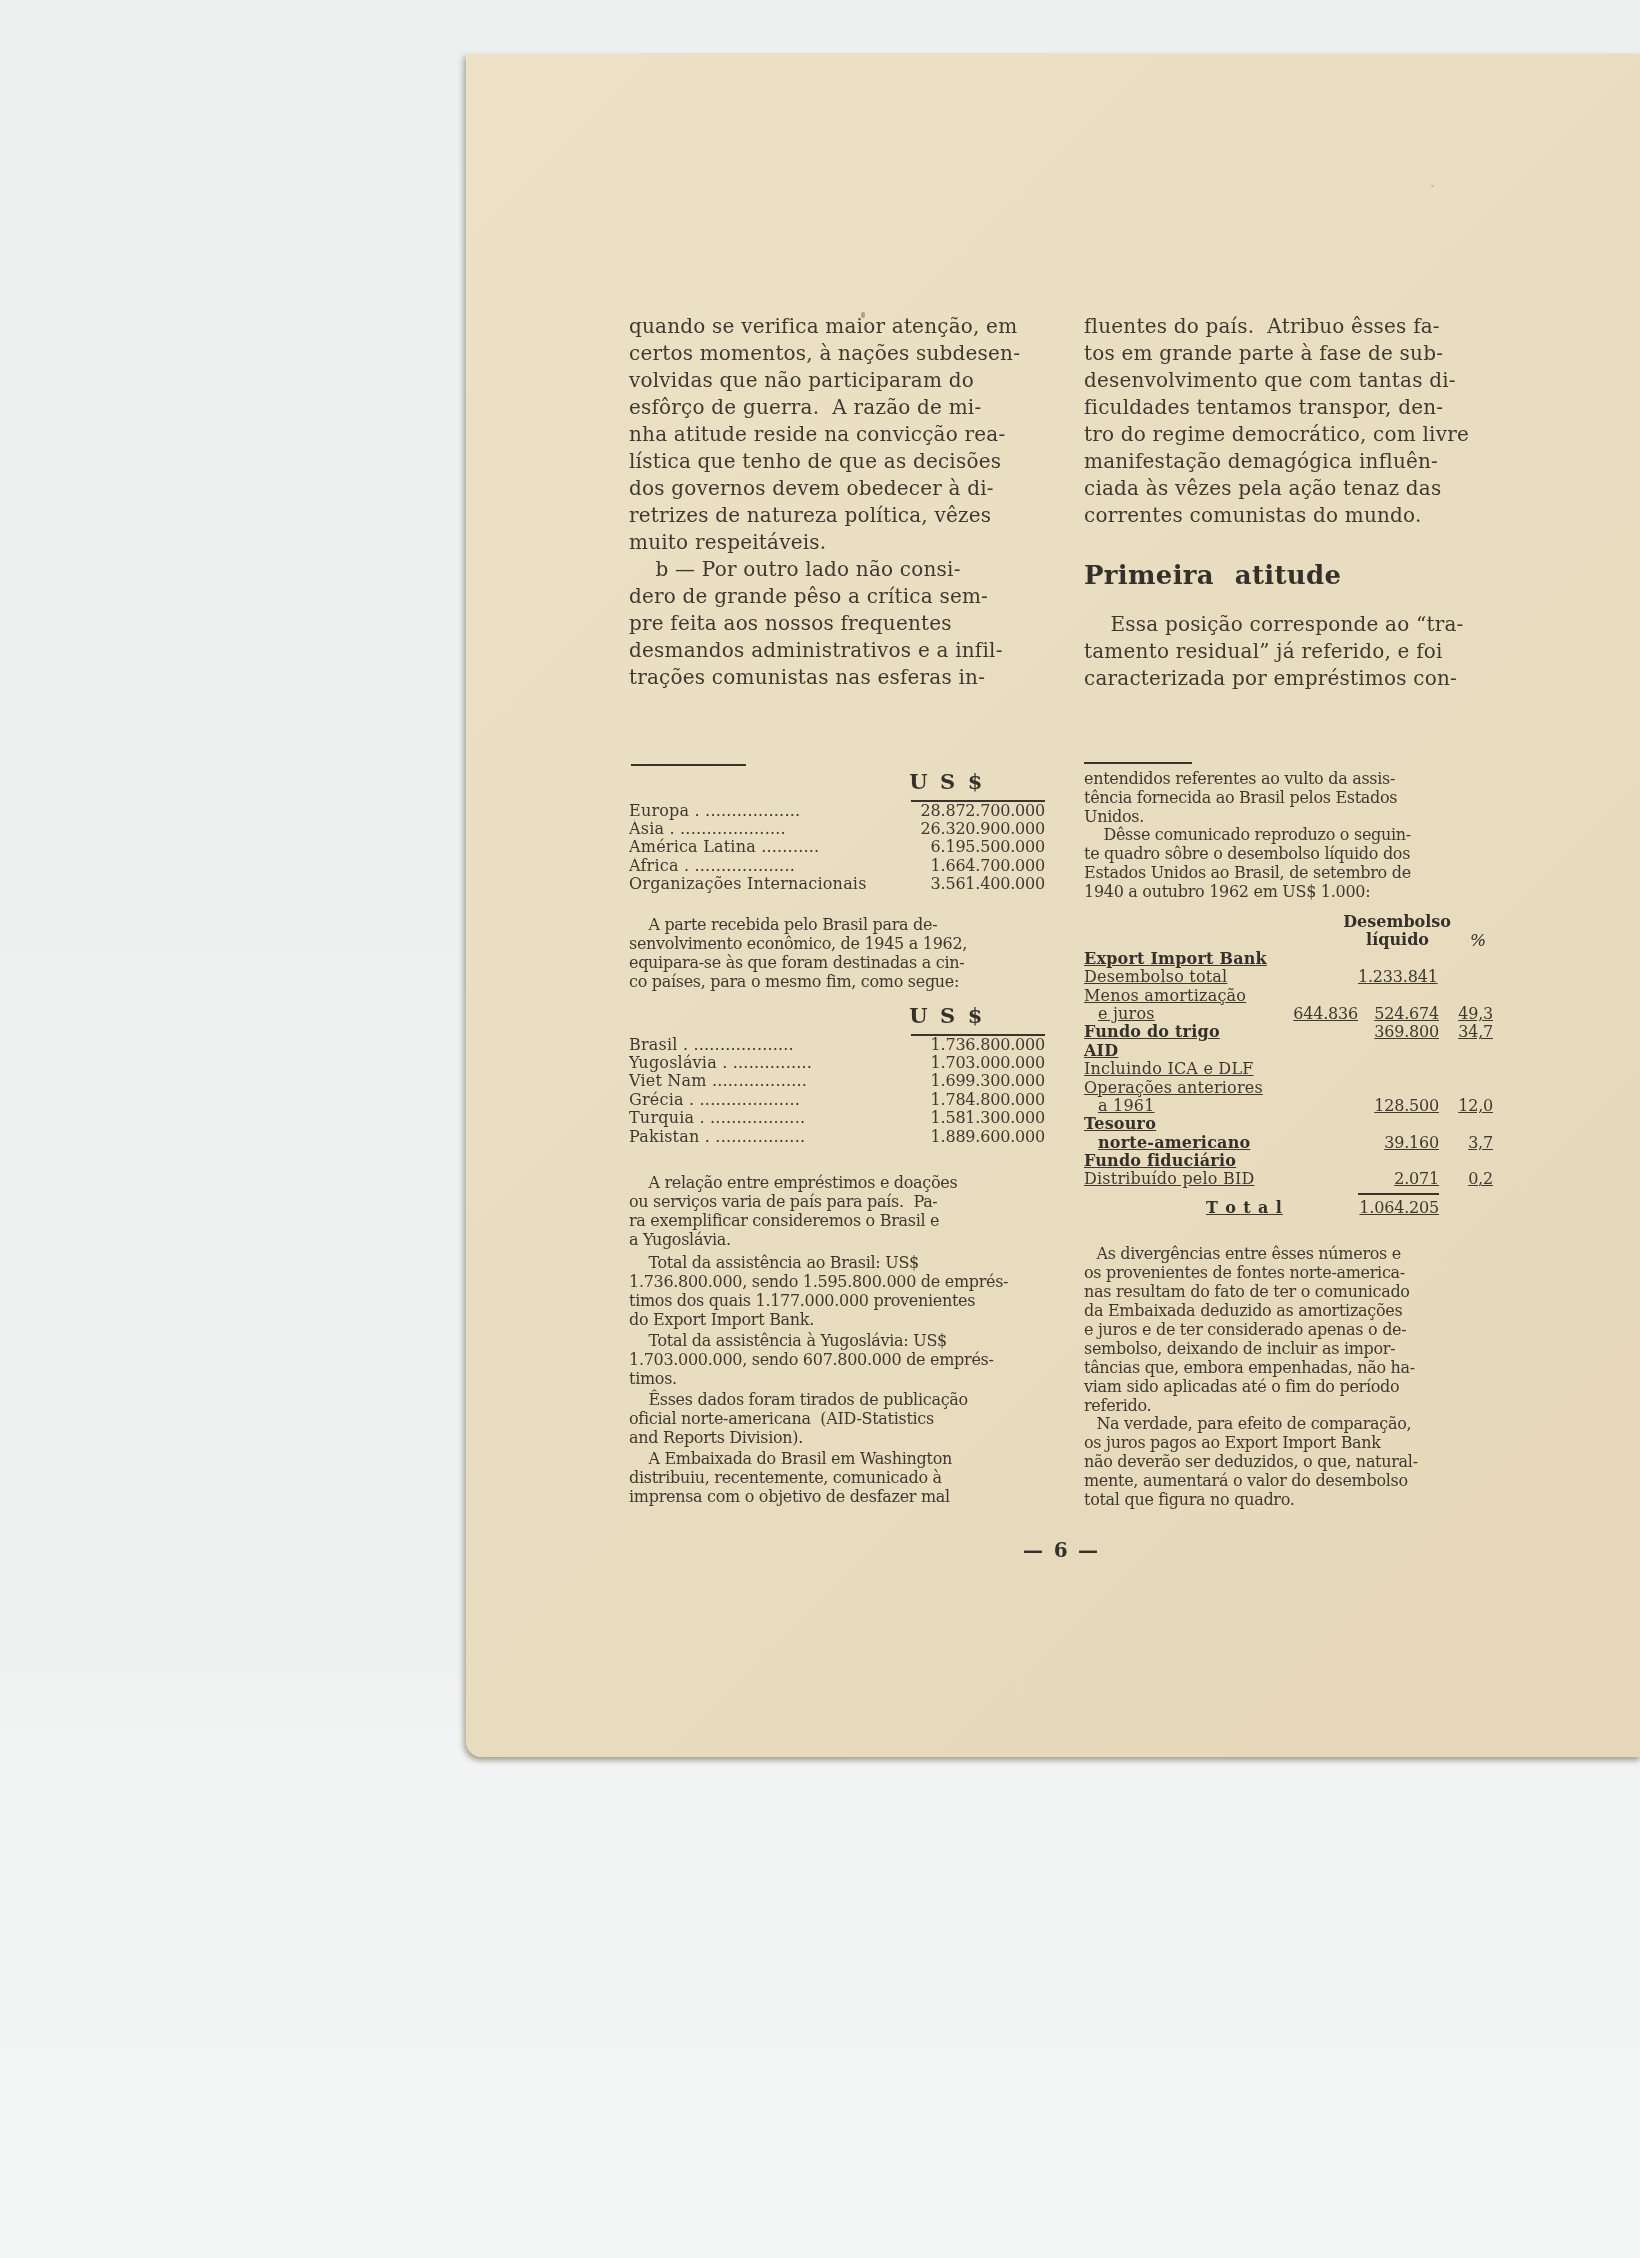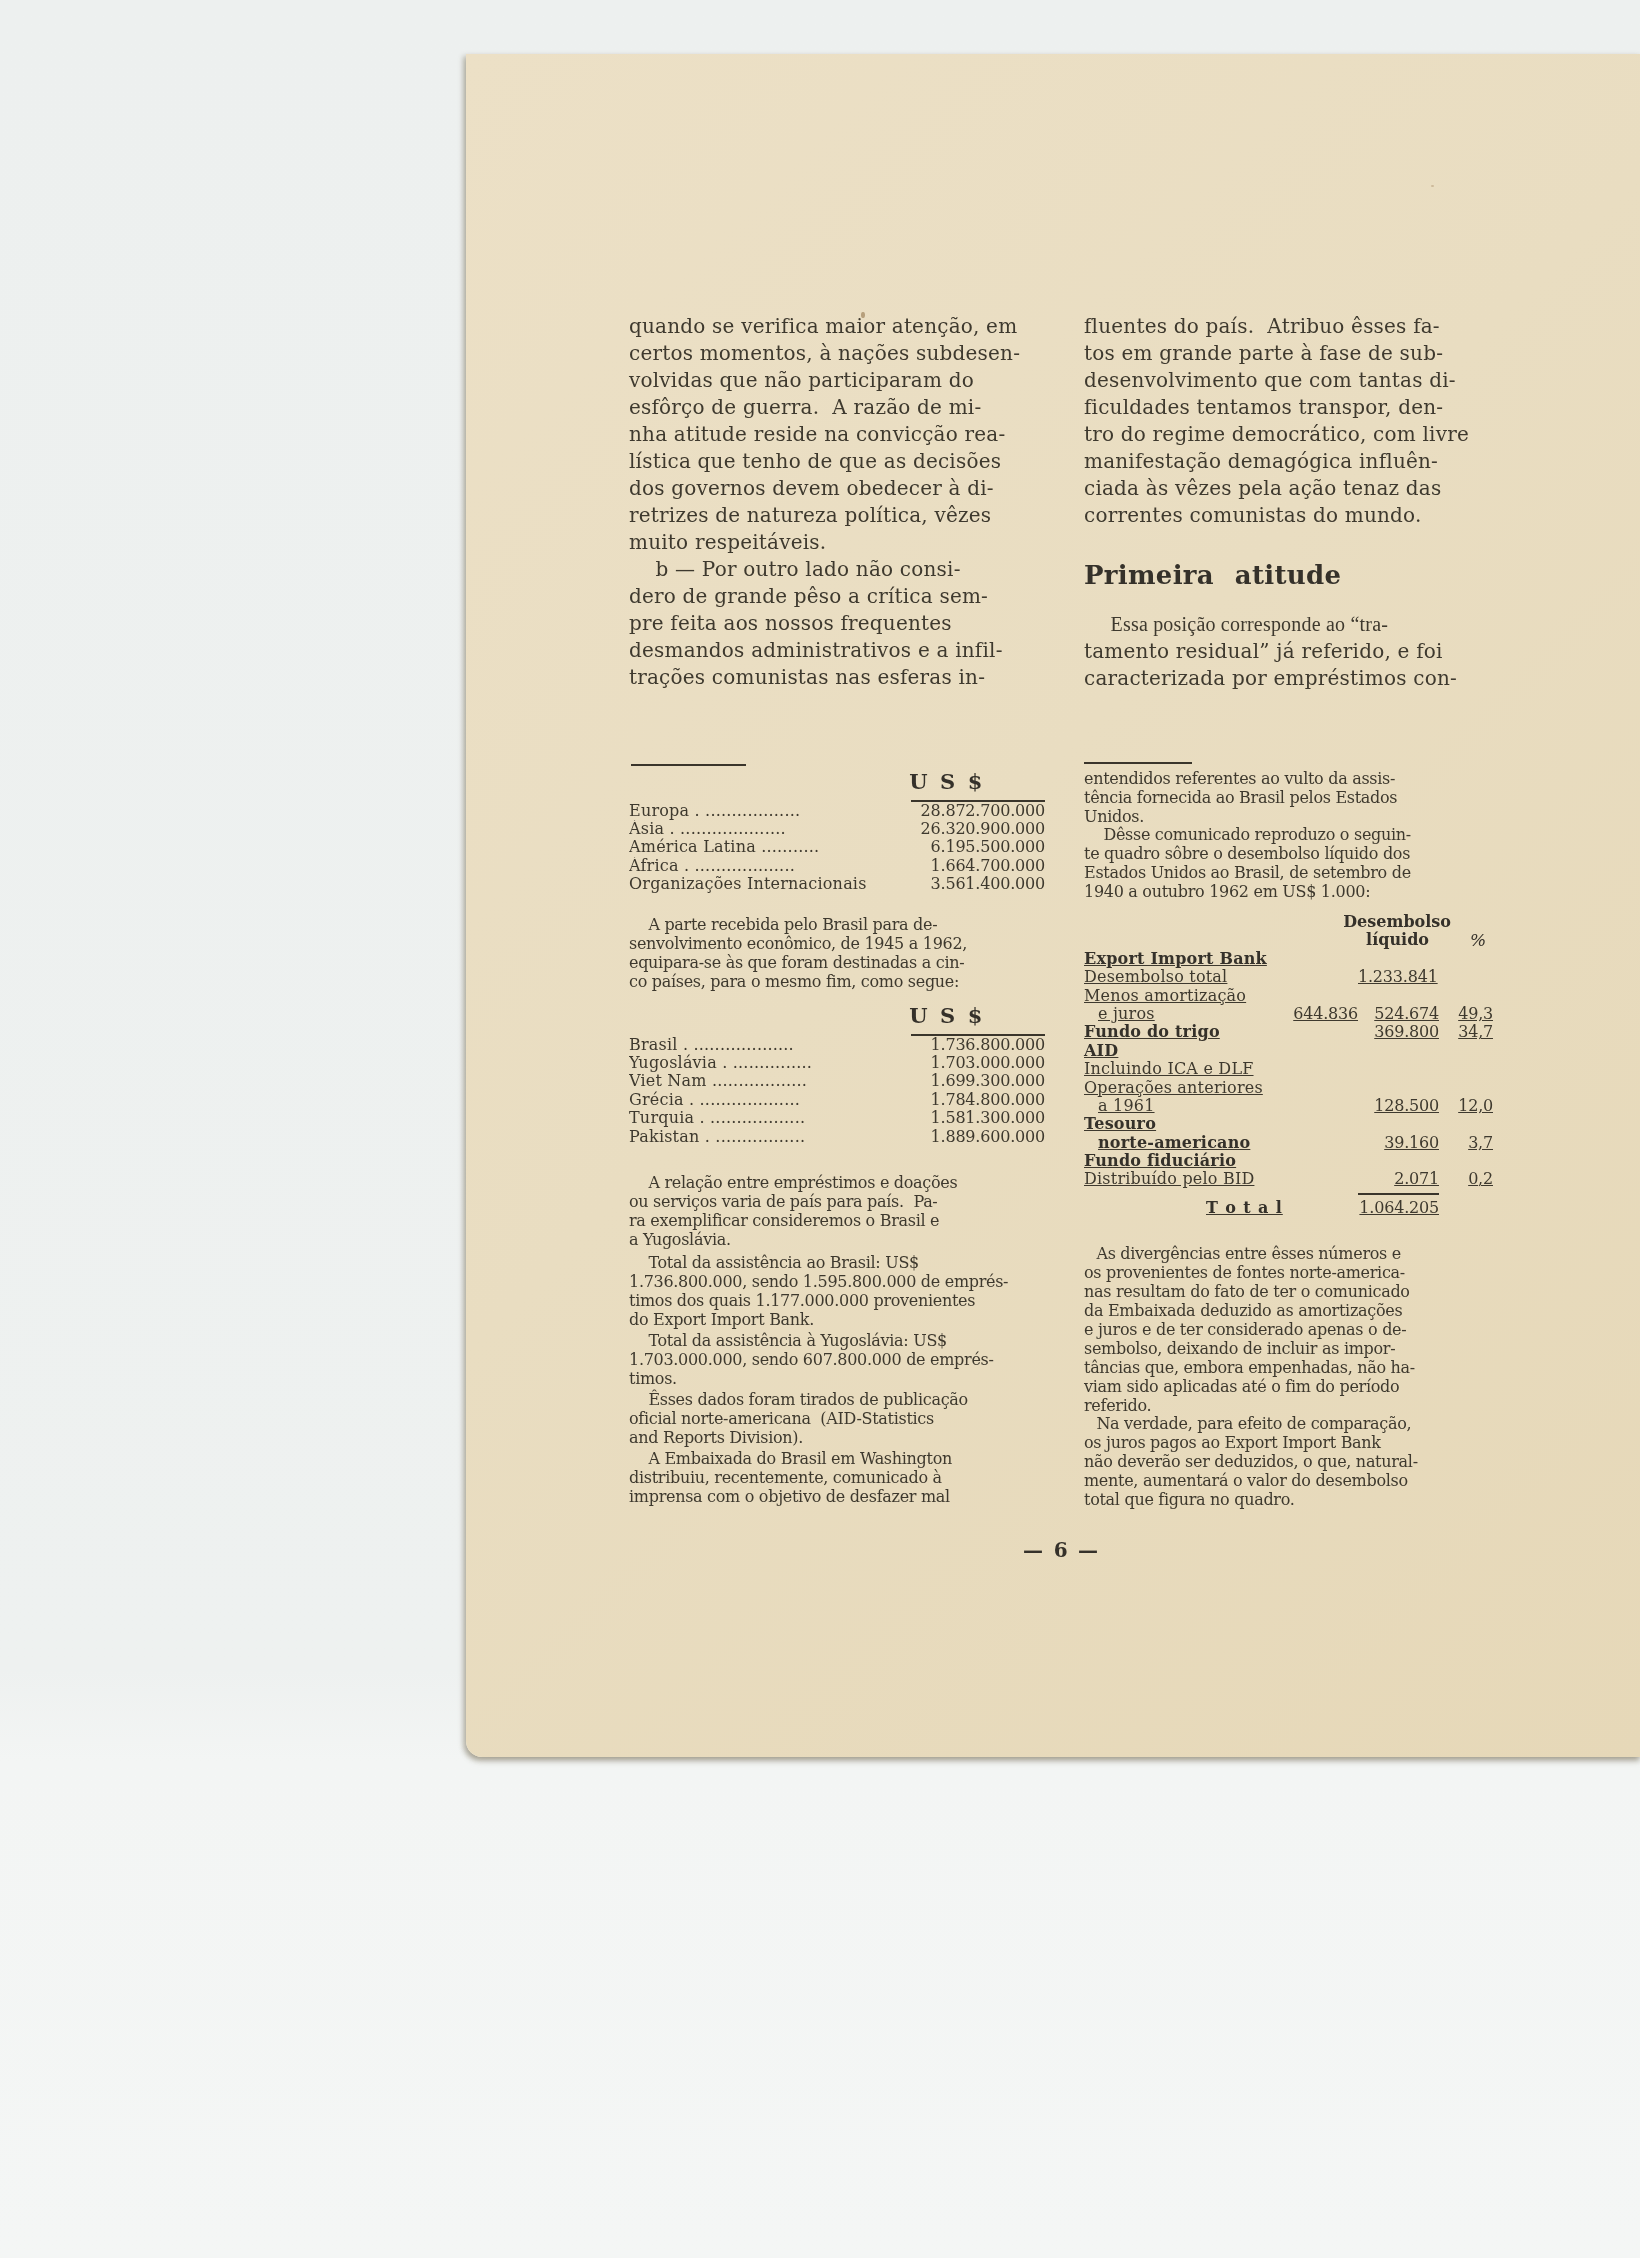--- a/index.html
+++ b/index.html
@@ -182,21 +182,21 @@
         <div class="pline">fluentes do país.  Atribuo êsses fa-</div>
         <div class="pline">tos em grande parte à fase de sub-</div>
         <div class="pline">desenvolvimento que com tantas di-</div>
         <div class="pline">ficuldades tentamos transpor, den-</div>
         <div class="pline">tro do regime democrático, com livre</div>
         <div class="pline">manifestação demagógica influên-</div>
         <div class="pline">ciada às vêzes pela ação tenaz das</div>
         <div class="pline end">correntes comunistas do mundo.</div>
       </div>
       <div class="para lg" style="top: 557px;">
-        <div class="pline" style="text-indent: 26.5px; font-family: Liberation Serif, serif;">Essa posição corresponde ao “tra-</div>
+        <div class="pline" style="text-indent: 26.5px;">Essa posição corresponde ao “tra-</div>
         <div class="pline">tamento residual” já referido, e foi</div>
         <div class="pline">caracterizada por empréstimos con-</div>
       </div>
       <div class="para sm" style="top: 715px;">
         <div class="pline">entendidos referentes ao vulto da assis-</div>
         <div class="pline">tência fornecida ao Brasil pelos Estados</div>
         <div class="pline end">Unidos.</div>
       </div>
       <div class="para sm" style="top: 771px;">
         <div class="pline" style="text-indent: 19.4px;">Dêsse comunicado reproduzo o seguin-</div>

